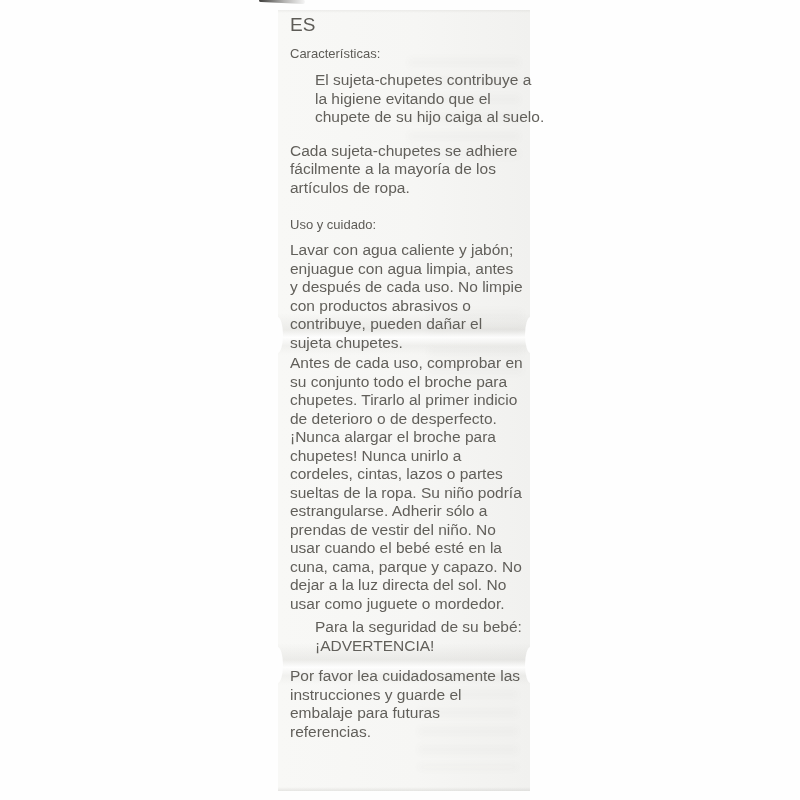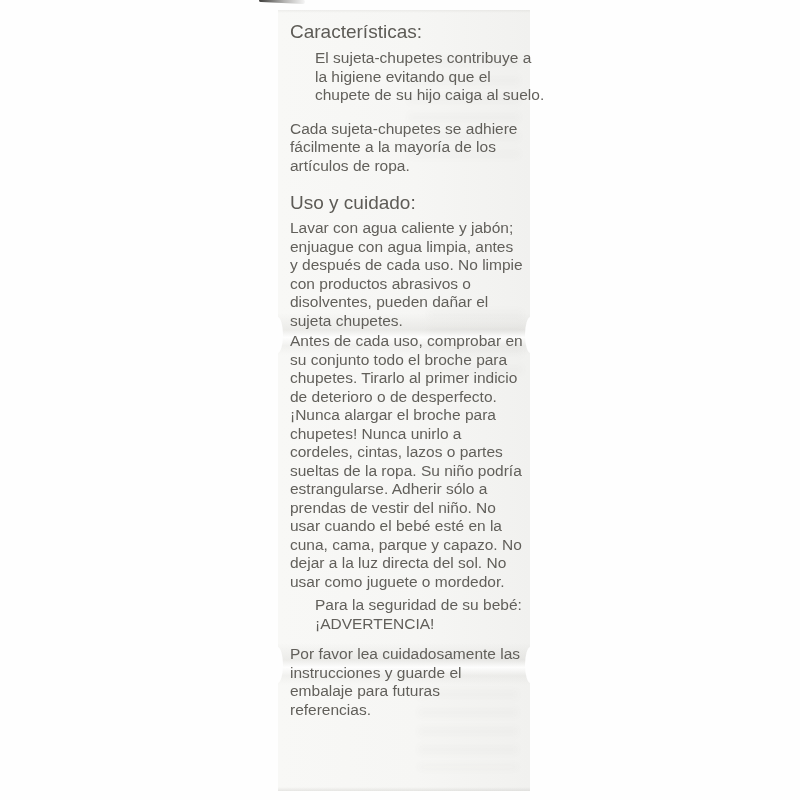--- a/index.html
+++ b/index.html
@@ -101,21 +101,21 @@
     width: 234px;
   }
   .big {
     font-size: 19px;
     line-height: 22px;
     font-weight: 400;
     color: #5d5b56;
     white-space: pre;
   }
   .heading {
-    font-size: 19px;
+    font-size: 13px;
     line-height: 24px;
     font-weight: 400;
     color: #5d5b56;
     white-space: pre;
   }
   .body-text {
     font-size: 15.5px;
     line-height: 18.5px;
     font-weight: 400;
     color: #615f5a;
@@ -145,39 +145,40 @@
     <div class="fold fold-1"></div>
     <div class="fold fold-2"></div>
 
     <div class="notch nl f1"></div>
     <div class="notch nr f1"></div>
     <div class="notch nl f2"></div>
     <div class="notch nr f2"></div>
 
     <div class="content">
 
+      <div class="big">ES</div>
 
 
       <div class="heading mt6">Características:</div>
 
       <div class="body-text mt5">El sujeta-chupetes contribuye a
 la higiene evitando que el
 chupete de su hijo caiga al suelo.</div>
 
       <div class="body-text mt1">Cada sujeta-chupetes se adhiere
 fácilmente a la mayoría de los
 artículos de ropa.</div>
 
       <div class="heading mt8">Uso y cuidado:</div>
 
       <div class="body-text mt4">Lavar con agua caliente y jabón;
 enjuague con agua limpia, antes
 y después de cada uso. No limpie
 con productos abrasivos o
-disolventes, pueden dañar el
+contribuye, pueden dañar el
 sujeta chupetes.</div>
 
       <div class="body-text mt2">Antes de cada uso, comprobar en
 su conjunto todo el broche para
 chupetes. Tirarlo al primer indicio
 de deterioro o de desperfecto.
 ¡Nunca alargar el broche para
 chupetes! Nunca unirlo a
 cordeles, cintas, lazos o partes
 sueltas de la ropa. Su niño podría

